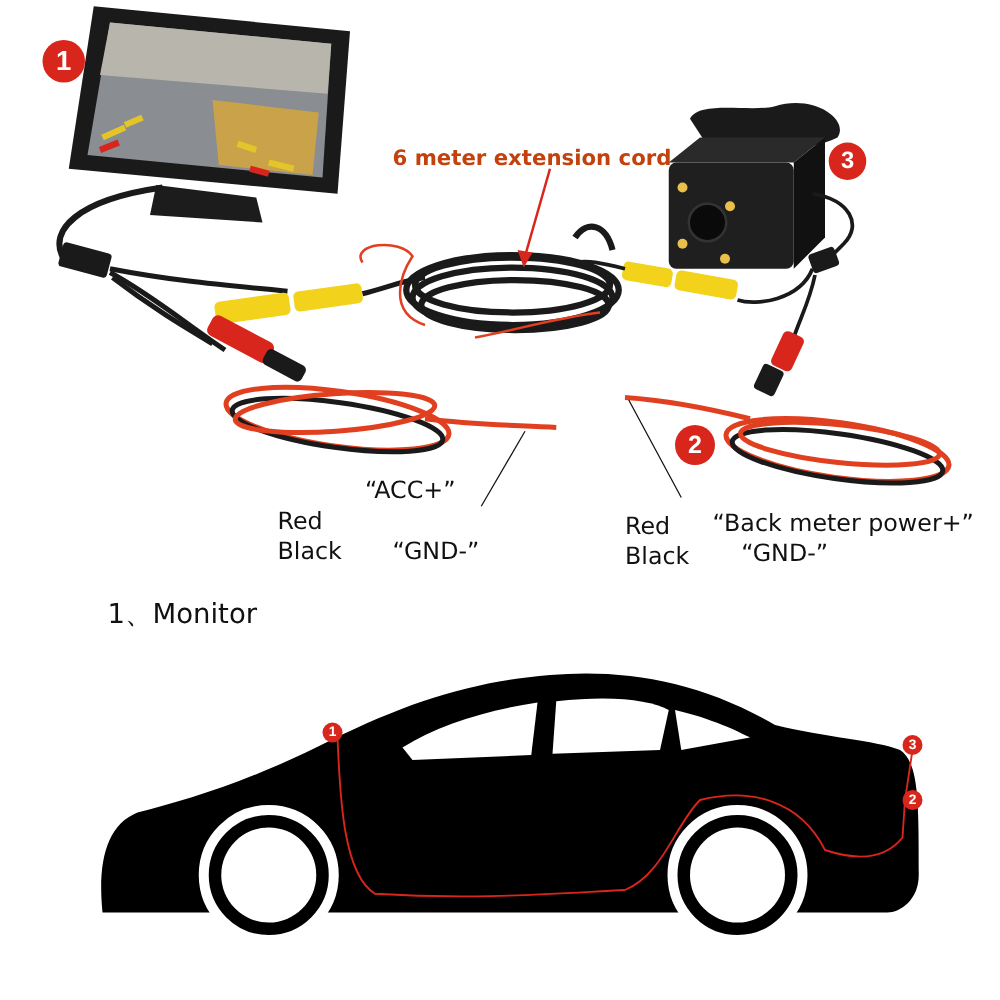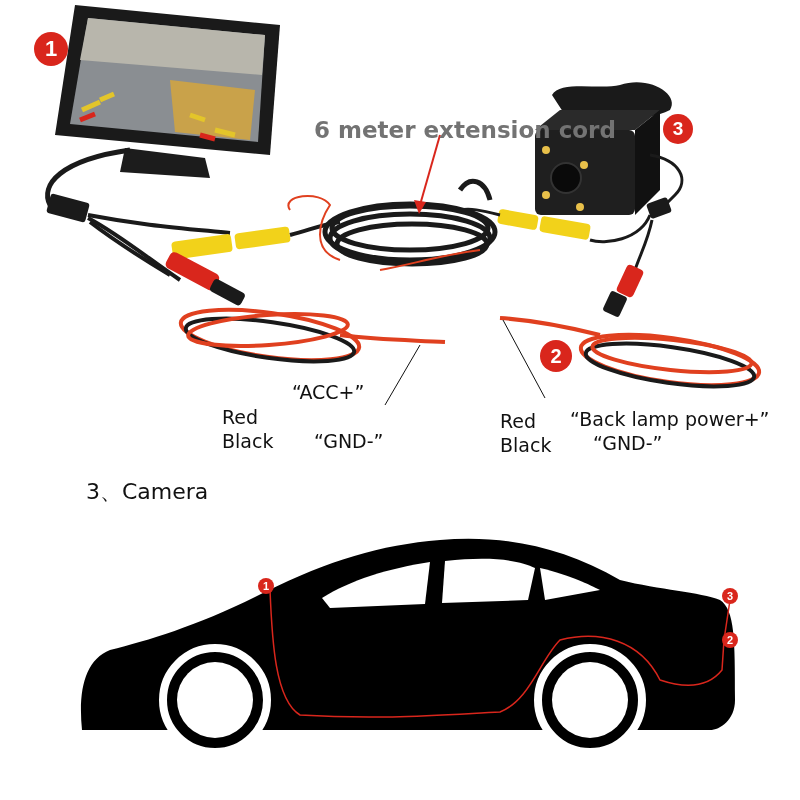--- a/index.html
+++ b/index.html
@@ -1,20 +1,20 @@
 <!DOCTYPE html>
 <html><head>
 <meta charset="utf-8">
 <style>
   html, body { margin:0; padding:0; background:#ffffff; }
   body { width:800px; height:800px; position:relative; overflow:hidden; font-family:"DejaVu Sans", sans-serif; color:#111; }
   .badge { position:absolute; width:34px; height:34px; border-radius:50%; background:#d9261c; color:#fff; font-weight:bold; font-size:22px; display:flex; align-items:center; justify-content:center; font-family:"Liberation Sans", sans-serif; }
   .badge.sm { width:16px; height:16px; font-size:11px; }
   .label { position:absolute; font-family:"DejaVu Sans", sans-serif; font-size:19px; color:#111; white-space:nowrap; }
-  .title-red { position:absolute; color:#737373; font-weight:bold; font-size:23px; font-family:"DejaVu Sans", sans-serif; white-space:nowrap; }
+  .title-red { position:absolute; color:#c2410c; font-weight:bold; font-size:17px; font-family:"DejaVu Sans", sans-serif; white-space:nowrap; }
   .legend { position:absolute; left:86px; top:478px; font-size:22px; line-height:28px; }
   svg { position:absolute; left:0; top:0; }
 </style>
 </head>
 <body>
 
 <svg width="800" height="800">
 
   <g>
     <polygon points="75,5 280,25 270,155 55,135" fill="#1a1a1a"></polygon>
@@ -119,25 +119,25 @@
 
 <div class="title-red" style="left:314px;top:117px;">6 meter extension cord</div>
 
 <div class="label" style="left:222px;top:406px;">Red</div>
 <div class="label" style="left:222px;top:430px;">Black</div>
 <div class="label" style="left:292px;top:381px;">“ACC+”</div>
 <div class="label" style="left:314px;top:430px;">“GND-”</div>
 
 <div class="label" style="left:500px;top:410px;">Red</div>
 <div class="label" style="left:500px;top:434px;">Black</div>
-<div class="label" style="left:570px;top:408px;">“Back lamp power+”</div>
+<div class="label" style="left:570px;top:408px;">“Back meter power+”</div>
 <div class="label" style="left:593px;top:432px;">“GND-”</div>
 
 <div class="legend">
-  <div><span>3、</span><span>Camera</span></div>
+  <div><span>1、</span><span>Monitor</span></div>
 </div>
 
 <div class="badge sm" style="left:258px;top:578px;">
     <span>1</span>
   </div>
 <div class="badge sm" style="left:722px;top:588px;">
     <span>3</span>
   </div>
 <div class="badge sm" style="left:722px;top:632px;">
     <span>2</span>

